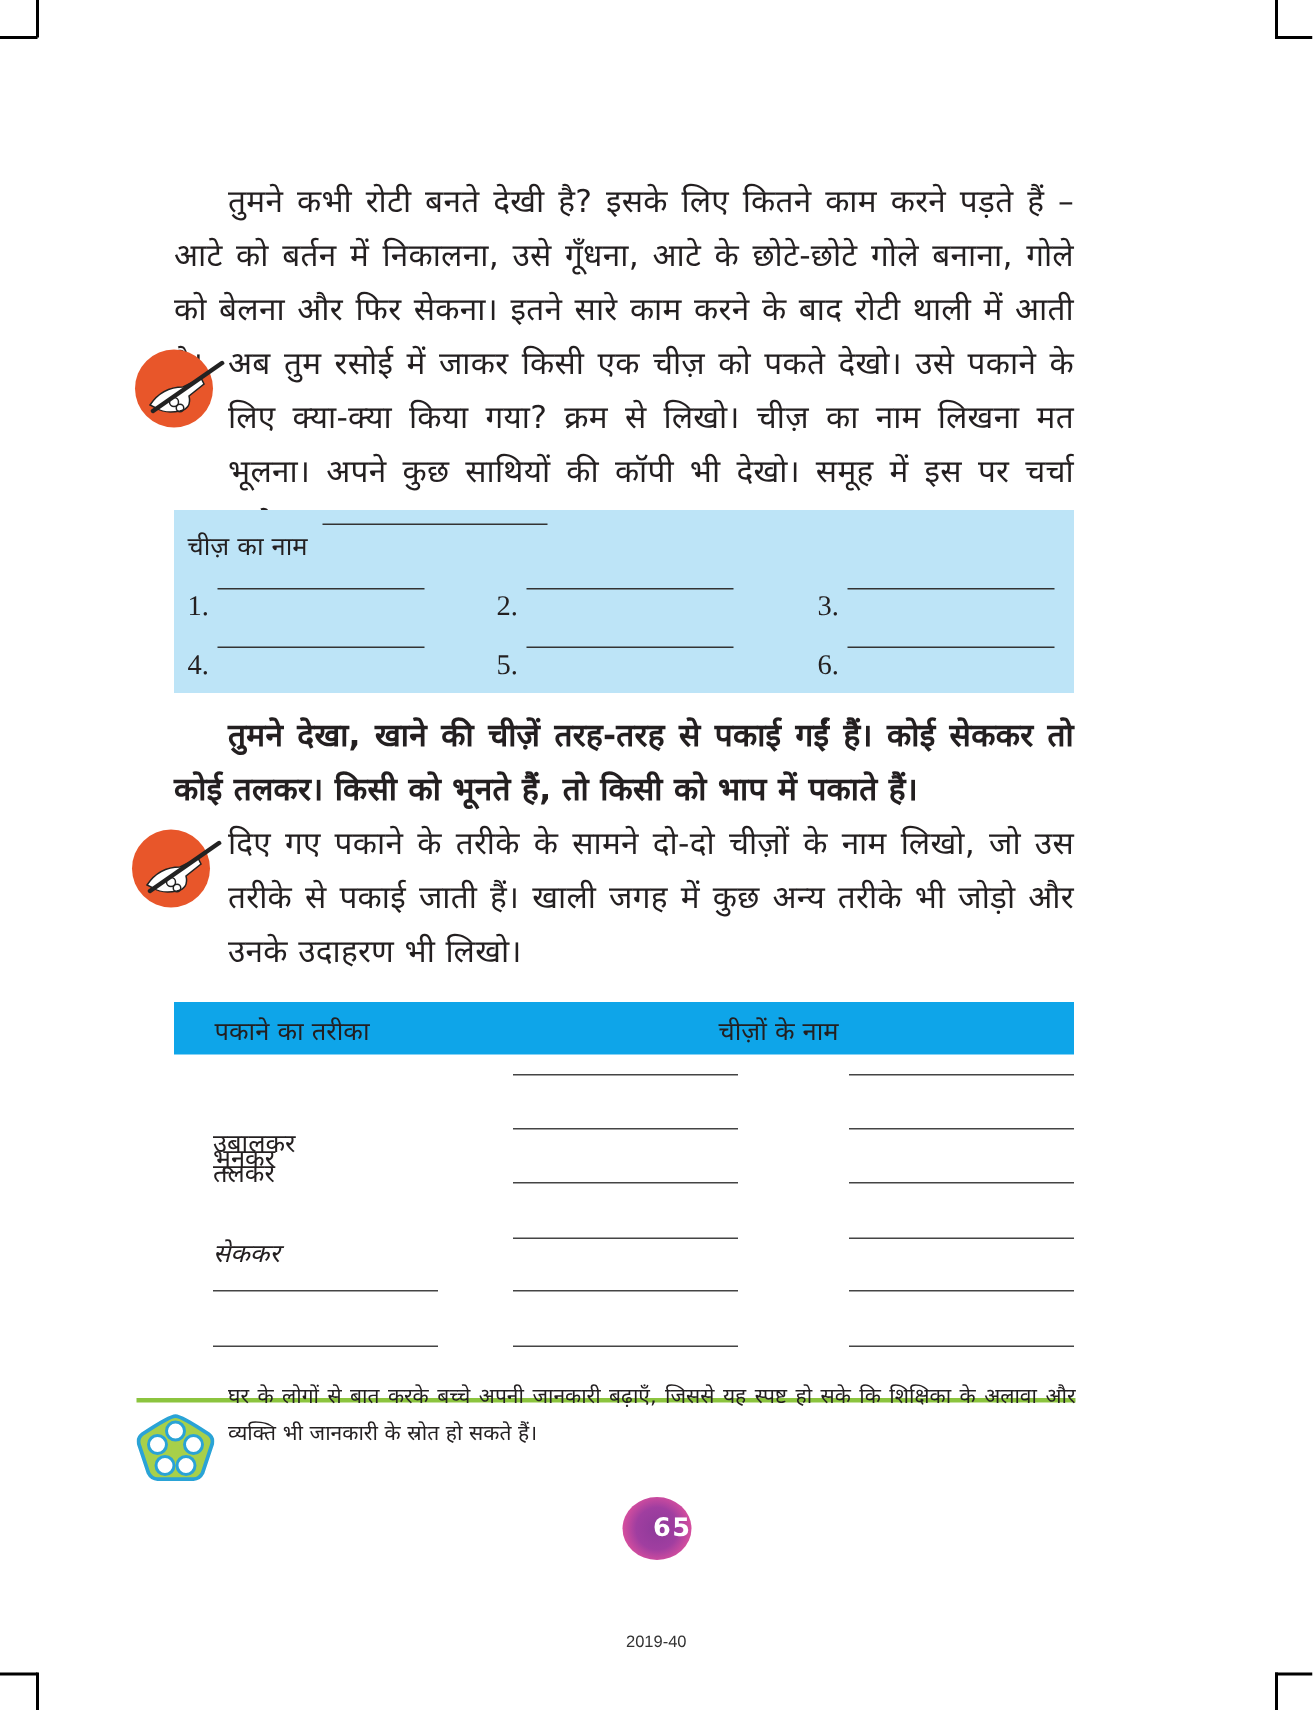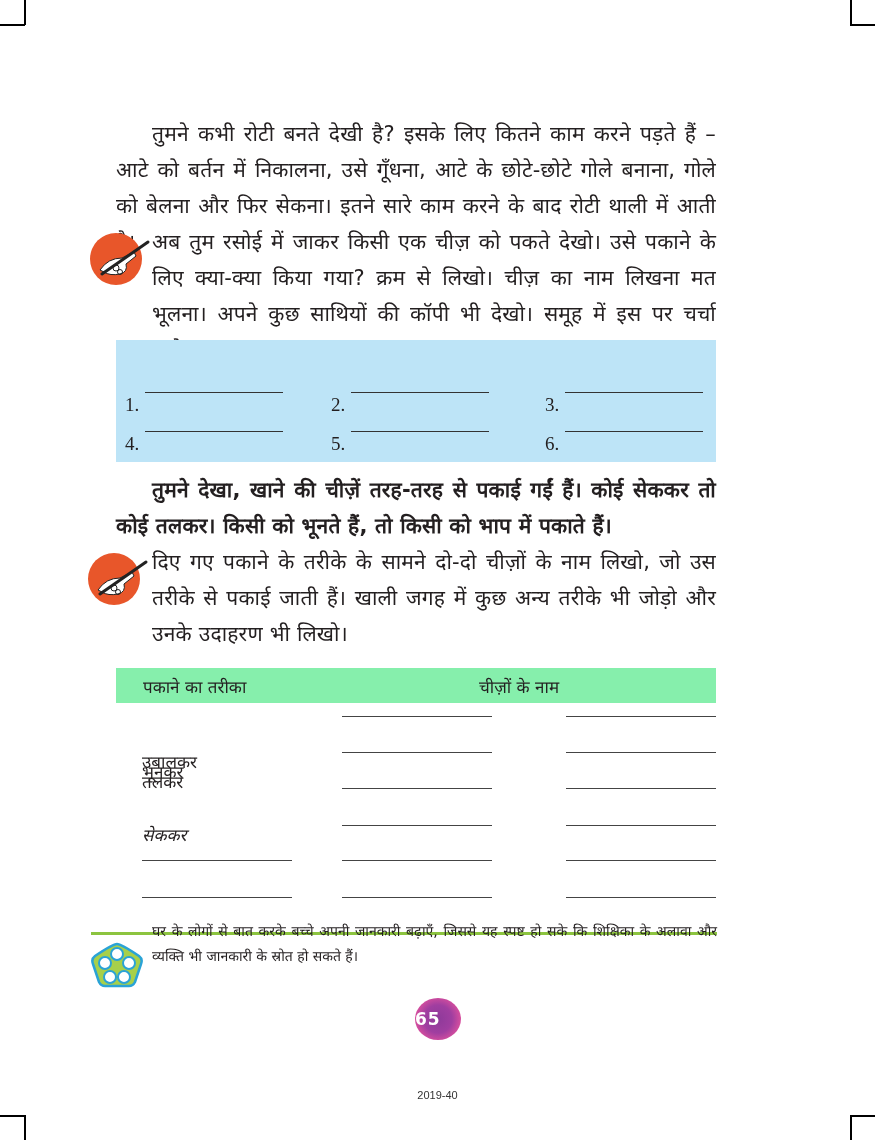--- a/index.html
+++ b/index.html
@@ -23,40 +23,40 @@
     position: absolute; left: 116px; top: 340px; width: 600px; height: 122px;
     background: #bde4f7;
   }
   .blue-box .name-row { position: absolute; left: 9px; top: 12px; font-size: 17px; }
   .blank { display: inline-block; border-bottom: 1.3px solid #333; }
   .num-item { position: absolute; font-family: "Liberation Serif", serif; font-size: 19px; }
   .num-item .blank { position: absolute; left: 20px; top: -2px; width: 138px; height: 1px; }
 
   .table-head {
     position: absolute; left: 116px; top: 668px; width: 600px; height: 35px;
-    background: #86efac; font-size: 17px;
+    background: #0ea5e9; font-size: 17px;
   }
   .table-head span { position: absolute; top: 7px; }
 
   .method { position: absolute; left: 142px; font-size: 17px; }
   .tline { position: absolute; height: 1px; border-top: 1.3px solid #444; width: 150px; }
 
   .green-line { position: absolute; left: 91px; top: 932px; width: 626px; height: 3px; background: #8cc43f; }
   .note {
     position: absolute; left: 152px; top: 919px; width: 565px;
     font-size: 14px; line-height: 25px; text-align: justify; text-align-last: left;
   }
   .flower-icon { position: absolute; left: 91px; top: 942px; width: 52px; height: 46px; }
 
   .page-num {
     position: absolute; left: 415px; top: 998px; width: 46px; height: 42px;
     border-radius: 50%;
     background: radial-gradient(circle at 50% 50%, #8e3a9a 0%, #a03ea0 45%, #d94f9e 75%, #f08cc4 100%);
     color: #fff; font-family: "DejaVu Sans", sans-serif; font-weight: bold;
-    font-size: 17px; display: flex; align-items: center; justify-content: flex-start; letter-spacing: 1px;
+    font-size: 17px; display: flex; align-items: center; justify-content: flex-end; letter-spacing: 1px;
   }
   .year {
     position: absolute; left: 0; top: 1089px; width: 875px; text-align: center;
     font-family: "Liberation Sans", sans-serif; font-size: 11px; color: #333;
   }
 </style>
 </head>
 <body>
 
 <div class="crop" style="left:24px;top:0;width:1.5px;height:25px;"></div>
@@ -78,20 +78,24 @@
   <line x1="14" y1="46" x2="60" y2="14" stroke="#222" stroke-width="3" stroke-linecap="round"></line>
   <circle cx="28" cy="40" r="3" fill="none" stroke="#222" stroke-width="1"></circle>
   <circle cx="32" cy="44" r="2.5" fill="none" stroke="#222" stroke-width="1"></circle>
 </svg>
 
 <div class="para" style="left:152px;width:564px;top:224px;">
   <span>अब तुम रसोई में जाकर किसी एक चीज़ को पकते देखो। उसे पकाने के लिए क्या-क्या किया गया? क्रम से लिखो। चीज़ का नाम लिखना मत भूलना। अपने कुछ साथियों की कॉपी भी देखो। समूह में इस पर चर्चा करो।</span>
 </div>
 
 <div class="blue-box">
+  <div class="name-row">
+    <span>चीज़ का नाम</span>
+    <span class="blank" style="width:150px;position:relative;top:-20px;left:4px;"></span>
+  </div>
   <div class="num-item" style="left:9px;top:54px;">
     <span>1.</span><span class="blank"></span>
   </div>
   <div class="num-item" style="left:215px;top:54px;">
     <span>2.</span><span class="blank"></span>
   </div>
   <div class="num-item" style="left:429px;top:54px;">
     <span>3.</span><span class="blank"></span>
   </div>
   <div class="num-item" style="left:9px;top:93px;">

